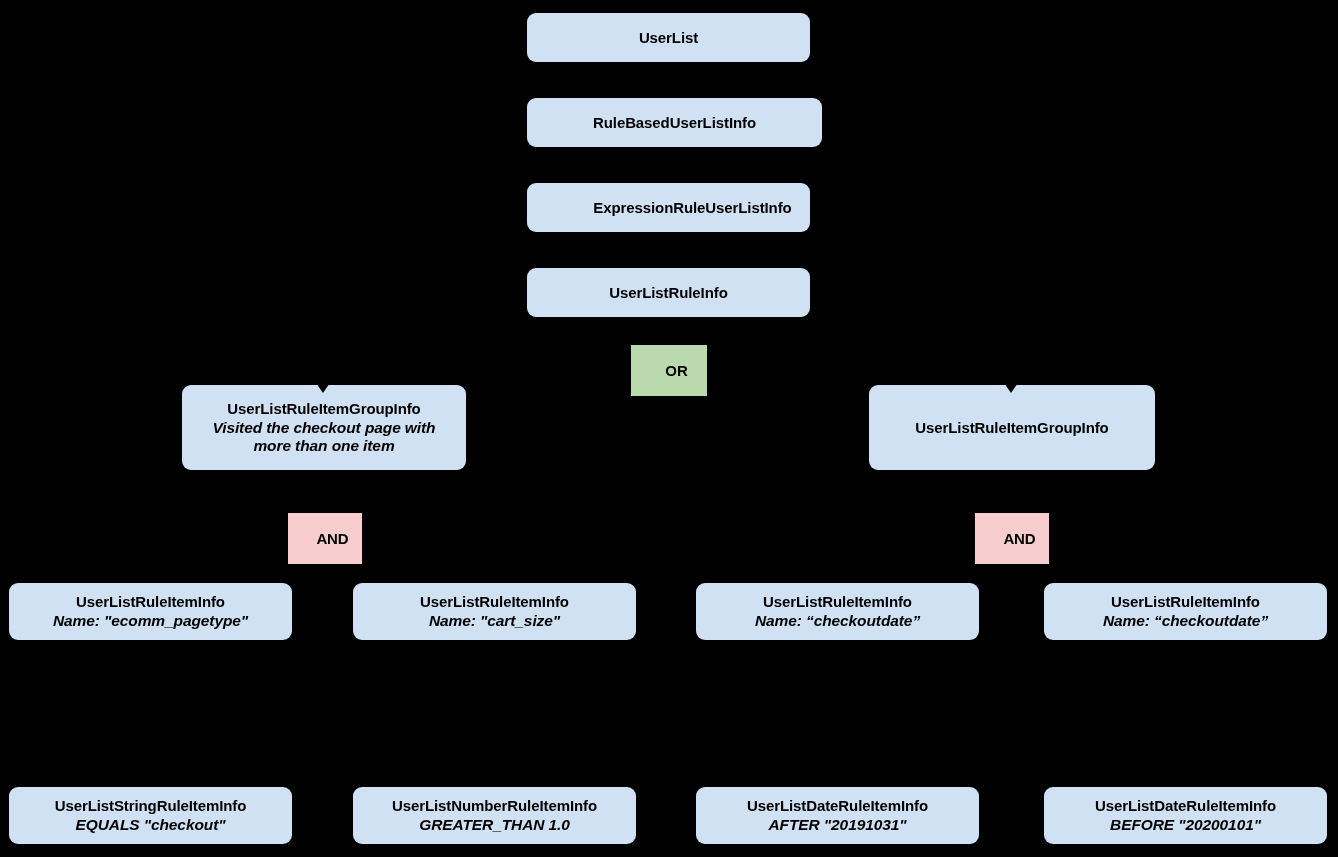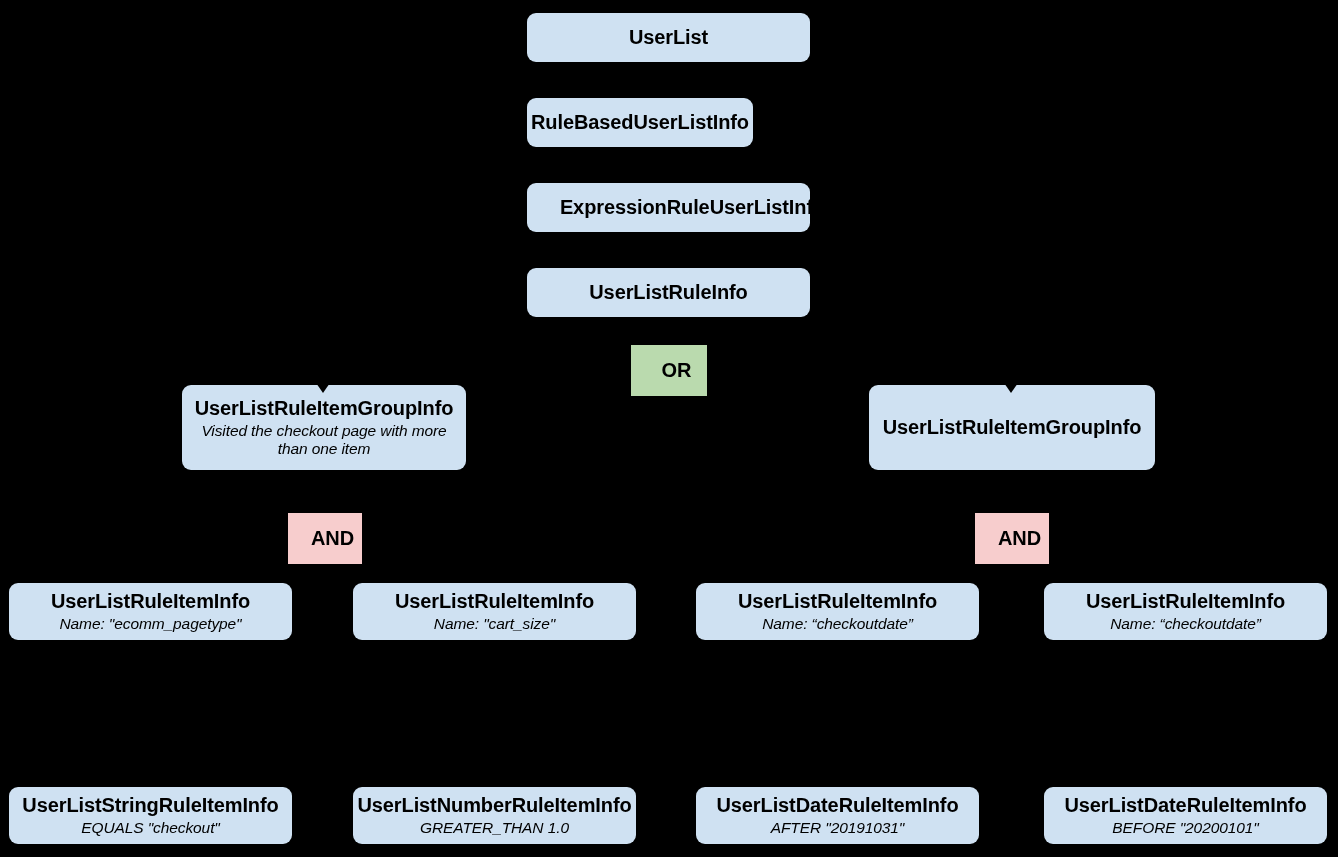--- a/index.html
+++ b/index.html
@@ -32,32 +32,33 @@
     line-height: 1.18;
   }
 
   .node.entity {
     background: #cfe1f2;
     border-radius: 9px;
   }
 
   .node .title {
     font-weight: bold;
-    font-size: 20px;
+    font-size: 15px;
     letter-spacing: -0.1px;
     white-space: nowrap;
     text-align: center;
   }
 
   .node .subtitle {
     font-style: italic;
     font-size: 15.5px;
     letter-spacing: -0.1px;
     margin-top: 1px;
     max-width: 96%;
+    font-weight: bold;
   }
 
   
   .node.op {
     border-radius: 0;
     font-weight: bold;
     font-size: 16px;
     padding-left: 15px;
   }
   .node.op-or {
@@ -110,21 +111,21 @@
 
   <div class="edge" style="left:150px; top:640px; width:3px; height:146px;"></div>
   <div class="edge" style="left:494px; top:640px; width:3px; height:146px;"></div>
   <div class="edge" style="left:837px; top:640px; width:3px; height:146px;"></div>
   <div class="edge" style="left:1185px; top:640px; width:3px; height:146px;"></div>
 
   <div class="node entity" style="left:527px; top:13px; width:283px; height:49px;">
     <span class="title">UserList</span>
   </div>
 
-  <div class="node entity" style="left:527px; top:98px; width:226px; height:49px;">
+  <div class="node entity" style="left:527px; top:98px; width:295px; height:49px;">
     <span class="title">RuleBasedUserListInfo</span>
   </div>
 
   <div class="node entity" style="left:527px; top:183px; width:283px; height:49px;padding-left:48px;">
     <span class="title">ExpressionRuleUserListInfo</span>
   </div>
 
   <div class="node entity" style="left:527px; top:268px; width:283px; height:49px;">
     <span class="title">UserListRuleInfo</span>
   </div>

